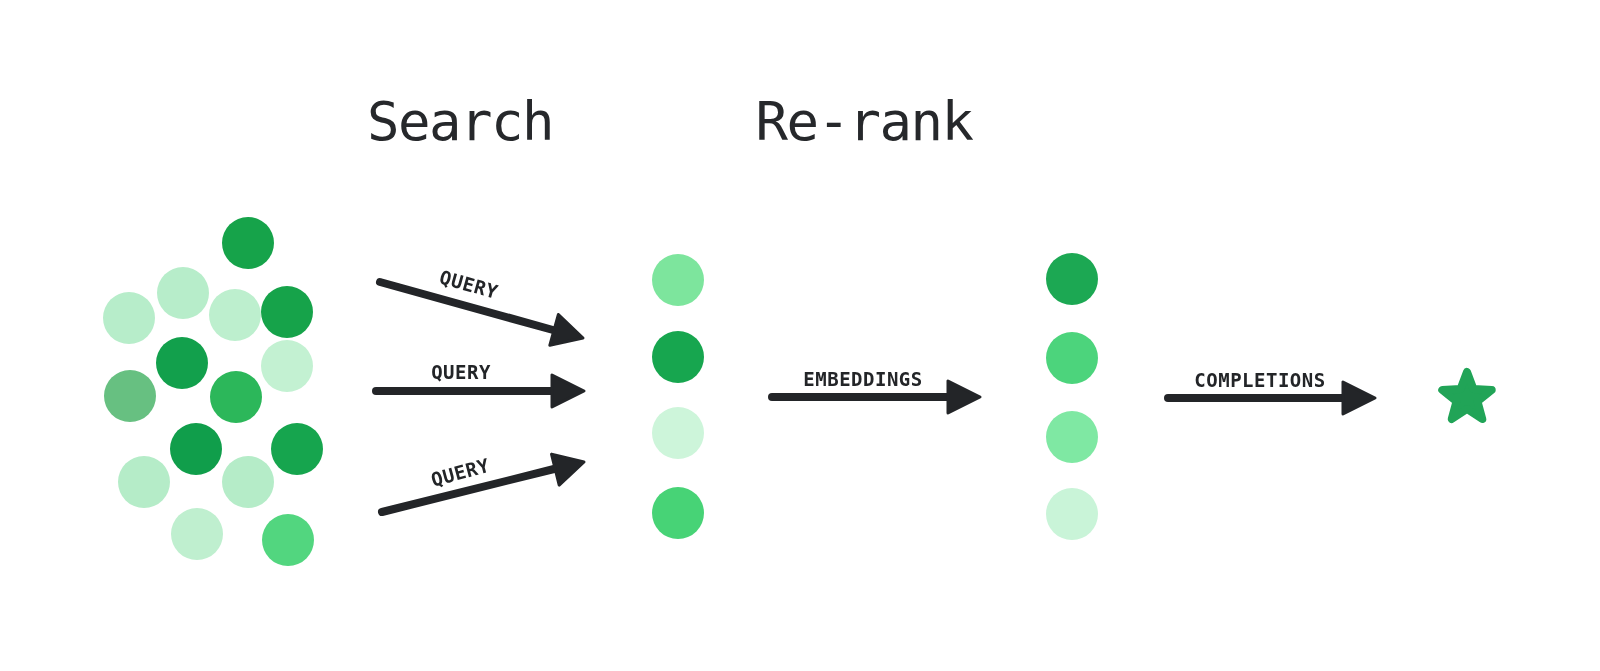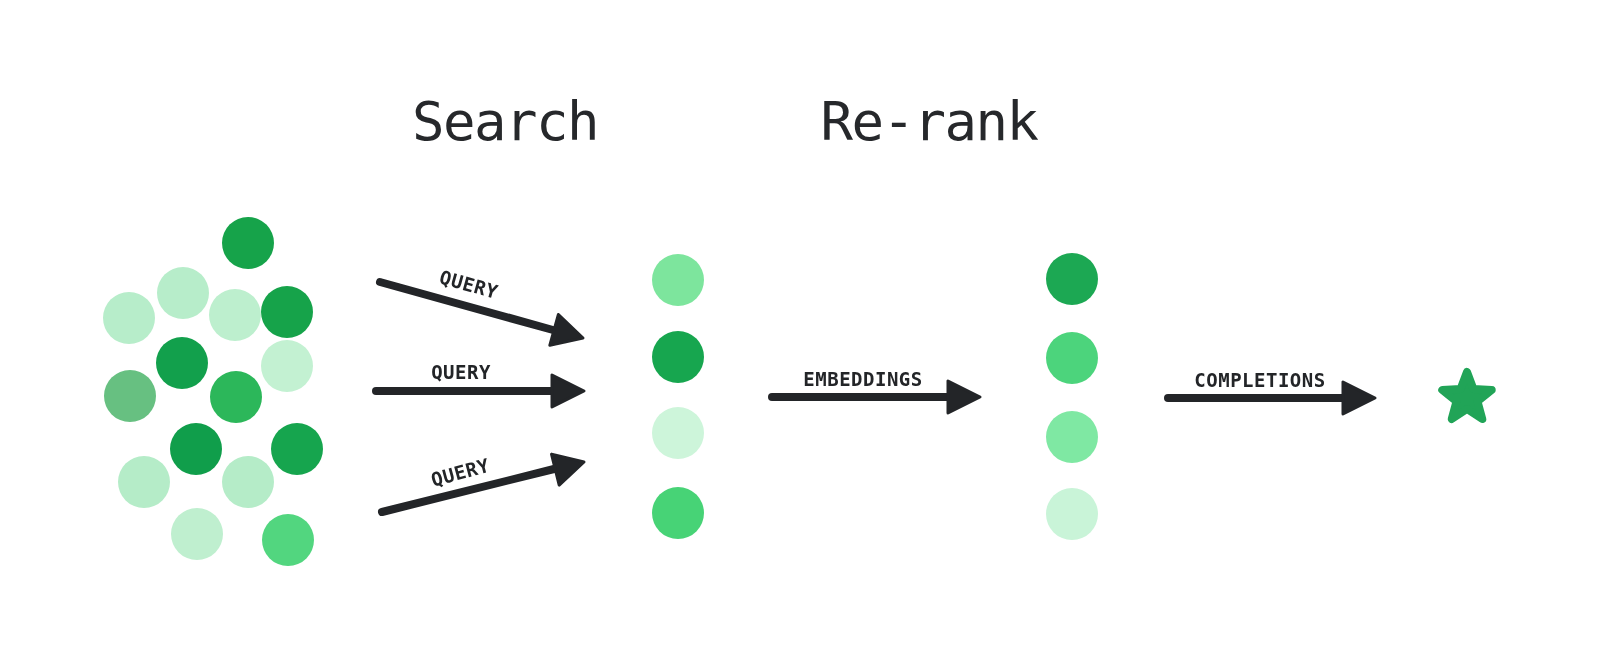--- a/index.html
+++ b/index.html
@@ -19,24 +19,23 @@
     position: absolute;
     top: 92px;
     transform: translateX(-50%);
     font-family: "DejaVu Sans Mono", "Liberation Mono", monospace;
     font-size: 54px;
     font-weight: 500;
     letter-spacing: -1.5px;
     color: #26282b;
     white-space: nowrap;
     line-height: 1.1;
-    margin-left: 45px;
   }
   #h-search  { left: 460px;  }
-  #h-rerank  { left: 884px;  }
+  #h-rerank  { left: 864px;  }
   #h-answer  { left: 1260px; }
 
   .dot {
     position: absolute;
     border-radius: 50%;
     width: 52px;
     height: 52px;
   }
   svg.overlay {
     position: absolute;

